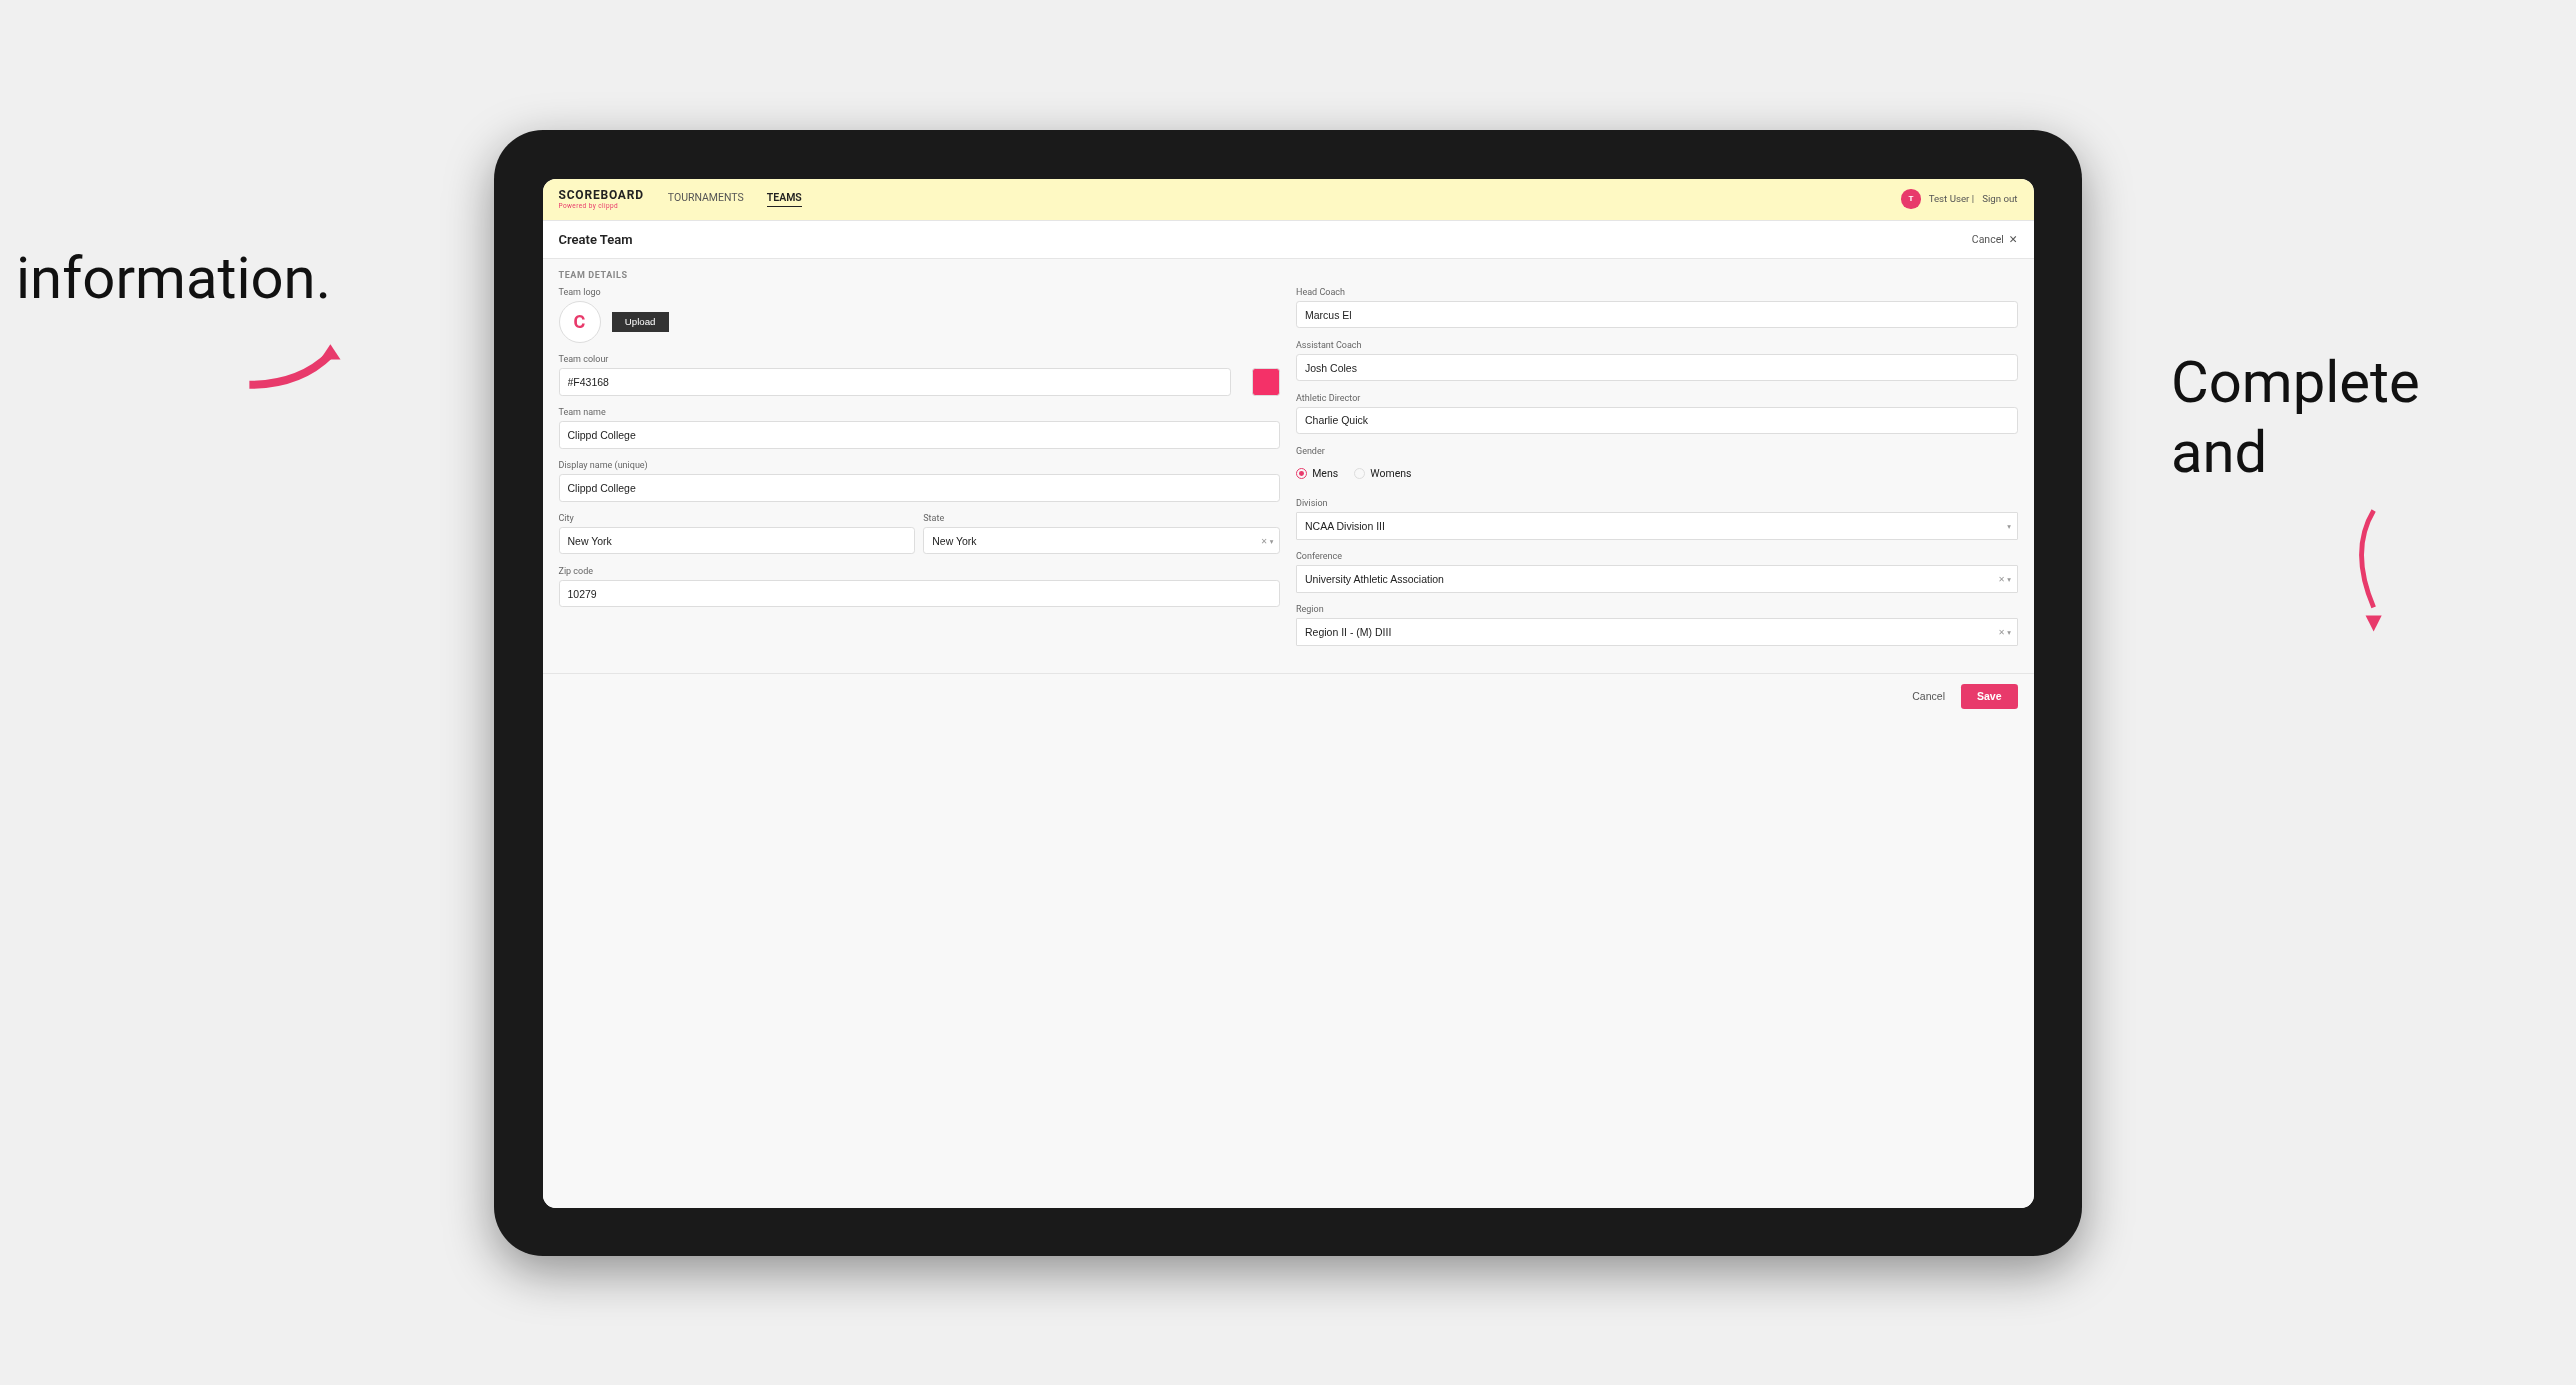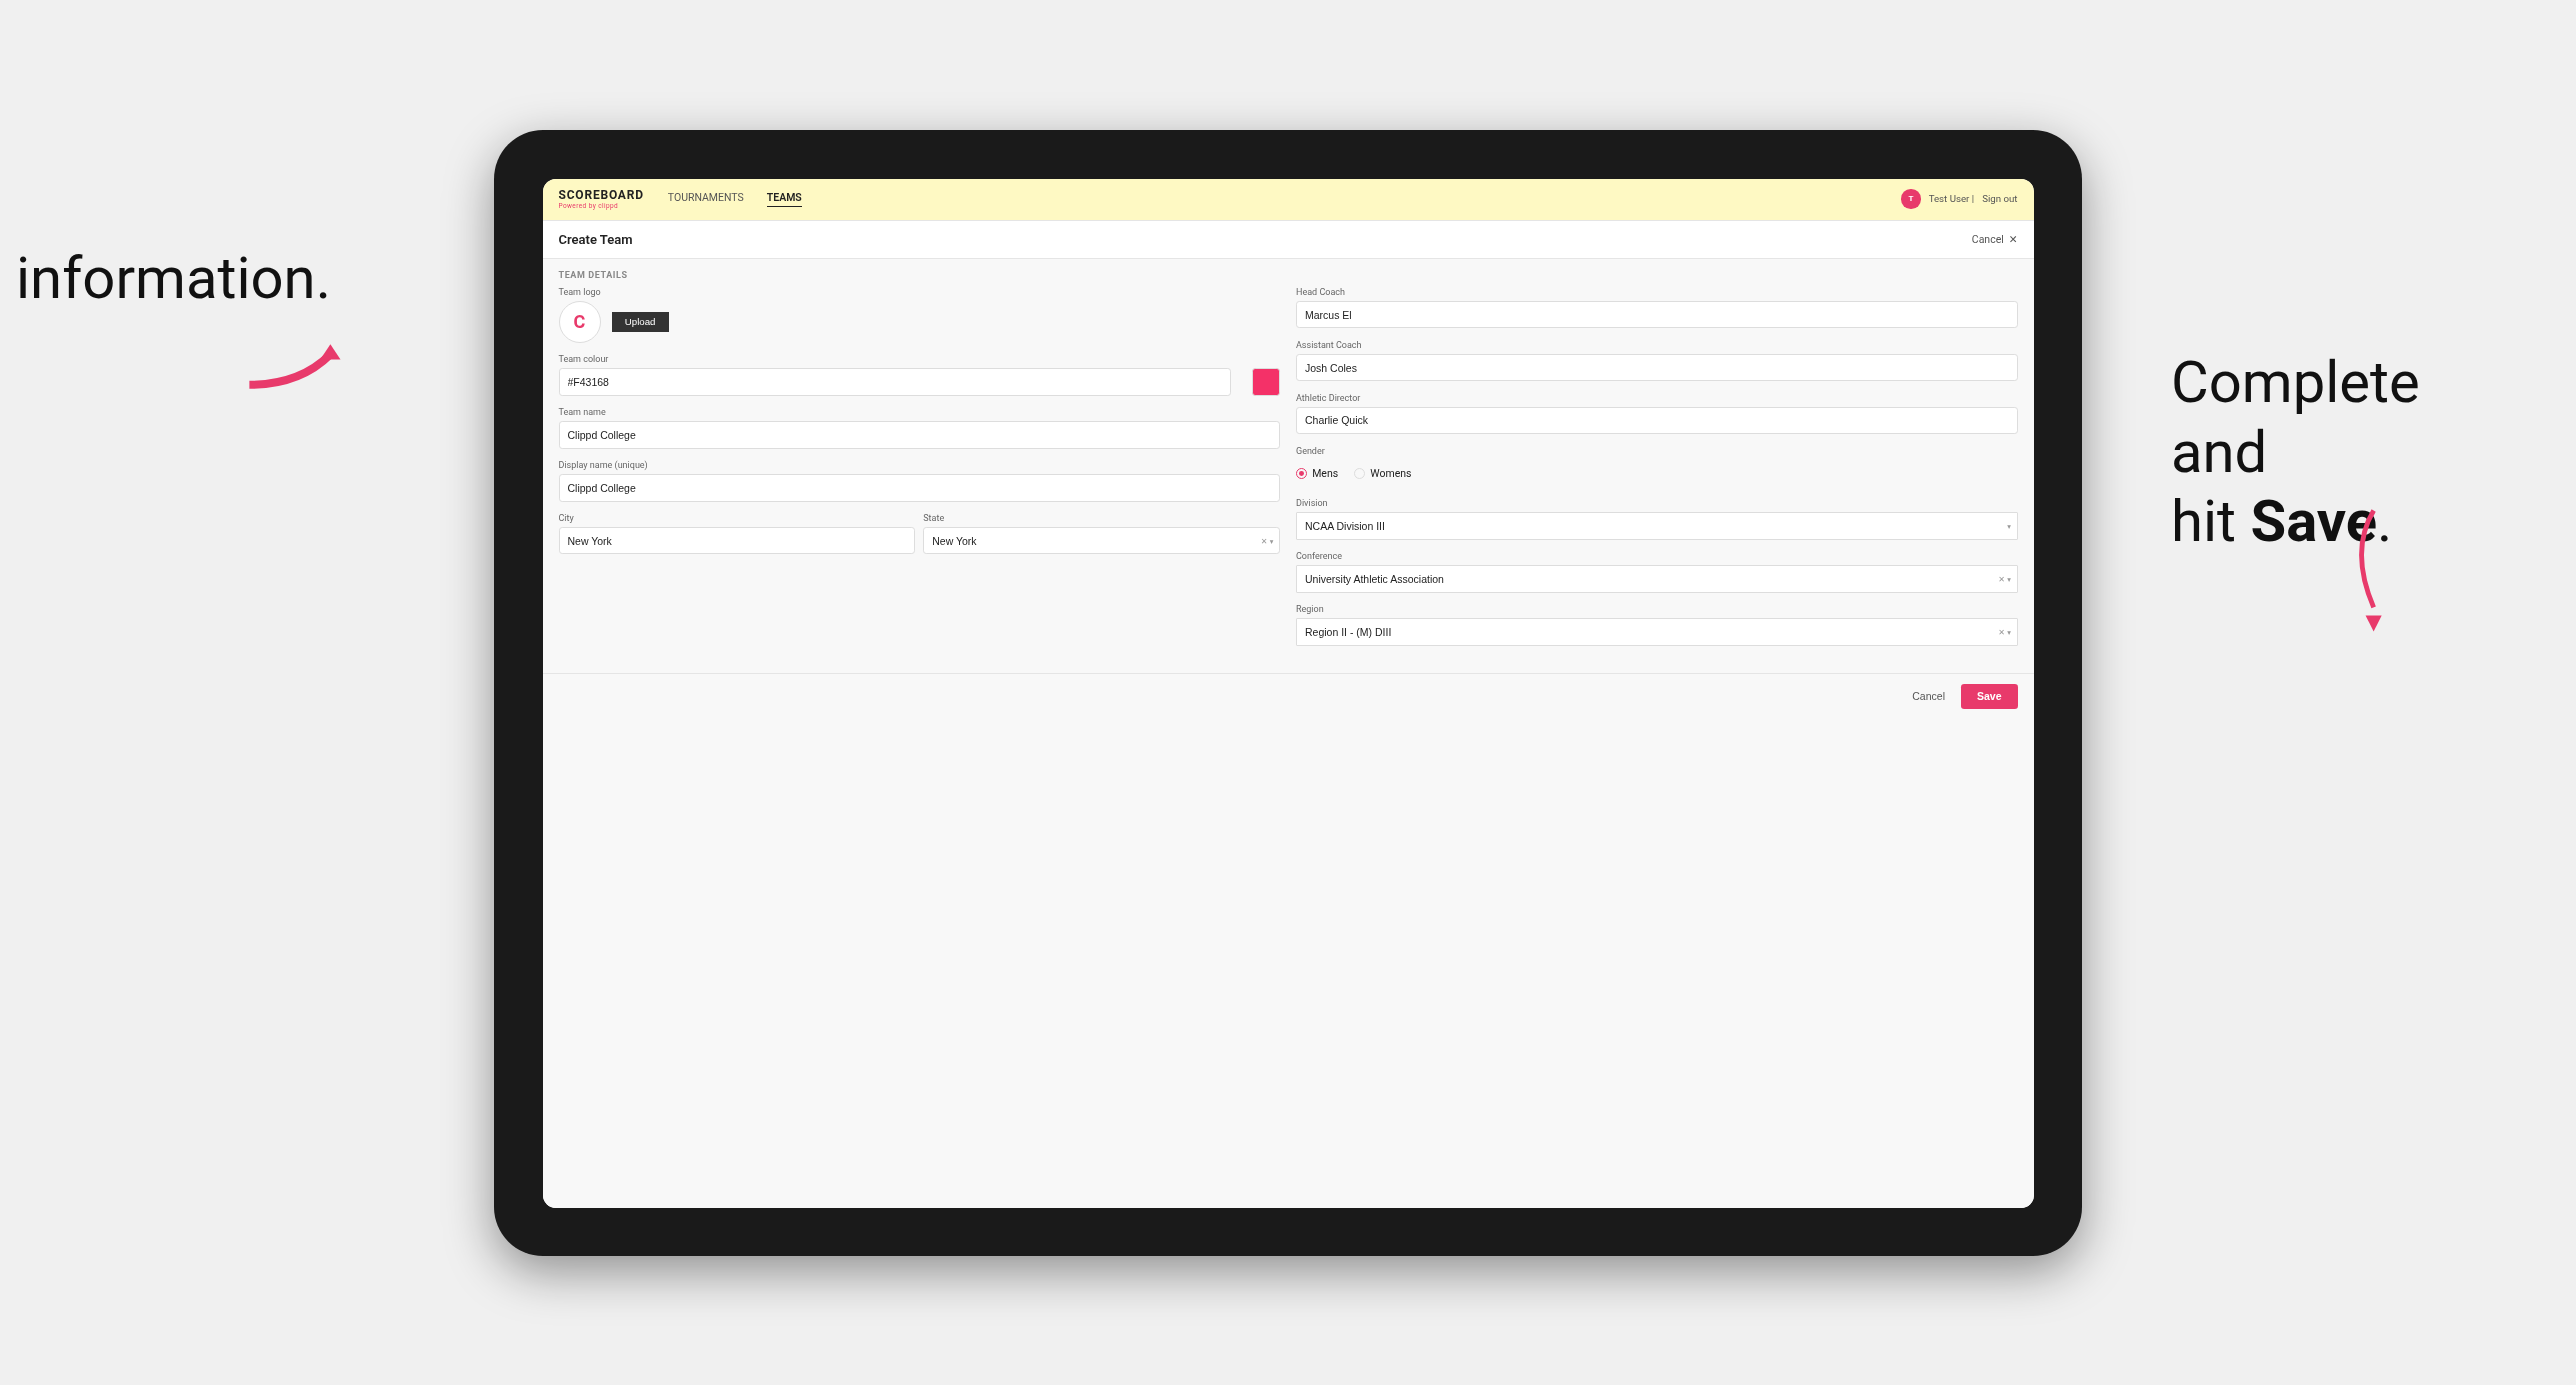--- a/index.html
+++ b/index.html
@@ -406,21 +406,20 @@
   <span>information.</span>
 </div>
 
 <svg class="arrow-left" viewBox="0 0 120 80" style="position:absolute;left:227px;top:324px;width:146px;height:81px;">
   <path class="arrow-svg" d="M10 60 Q60 60 90 30" stroke-width="6" fill="none" stroke="#e83a6b"></path>
   <polygon class="arrowhead" points="90,20 80,35 100,35"></polygon>
 </svg>
 
 <div class="annotation-right">
   <span>Complete and</span><br>
-  <span>hit <strong>Save</strong><span>.</span></span>
 </div>
 
 <svg style="position:absolute;right:162px;top:502px;width:113px;height:130px;" viewBox="0 0 140 160">
   <path d="M90 10 Q60 60 90 130" stroke="#e83a6b" stroke-width="6" fill="none"></path>
   <polygon points="80,140 100,140 90,160" fill="#e83a6b"></polygon>
 </svg>
 
 <div class="tablet">
   <div class="tablet-screen">
 
@@ -497,20 +496,24 @@
                     <option>New York</option>
                   </select>
                   <div class="select-icons">
                     <span class="x-icon">✕</span>
                     <span class="chevron-icon">▾</span>
                   </div>
                 </div>
               </div>
             </div>
 
+            <div class="field-group" style="margin-top:11.3px">
+              <label class="field-label">Zip code</label>
+              <input type="text" class="field-input" value="10279" style="">
+            </div>
 
           </div>
 
           <div>
 
             <div class="field-group">
               <label class="field-label">Head Coach</label>
               <input type="text" class="field-input" value="Marcus El" style="">
             </div>
 

